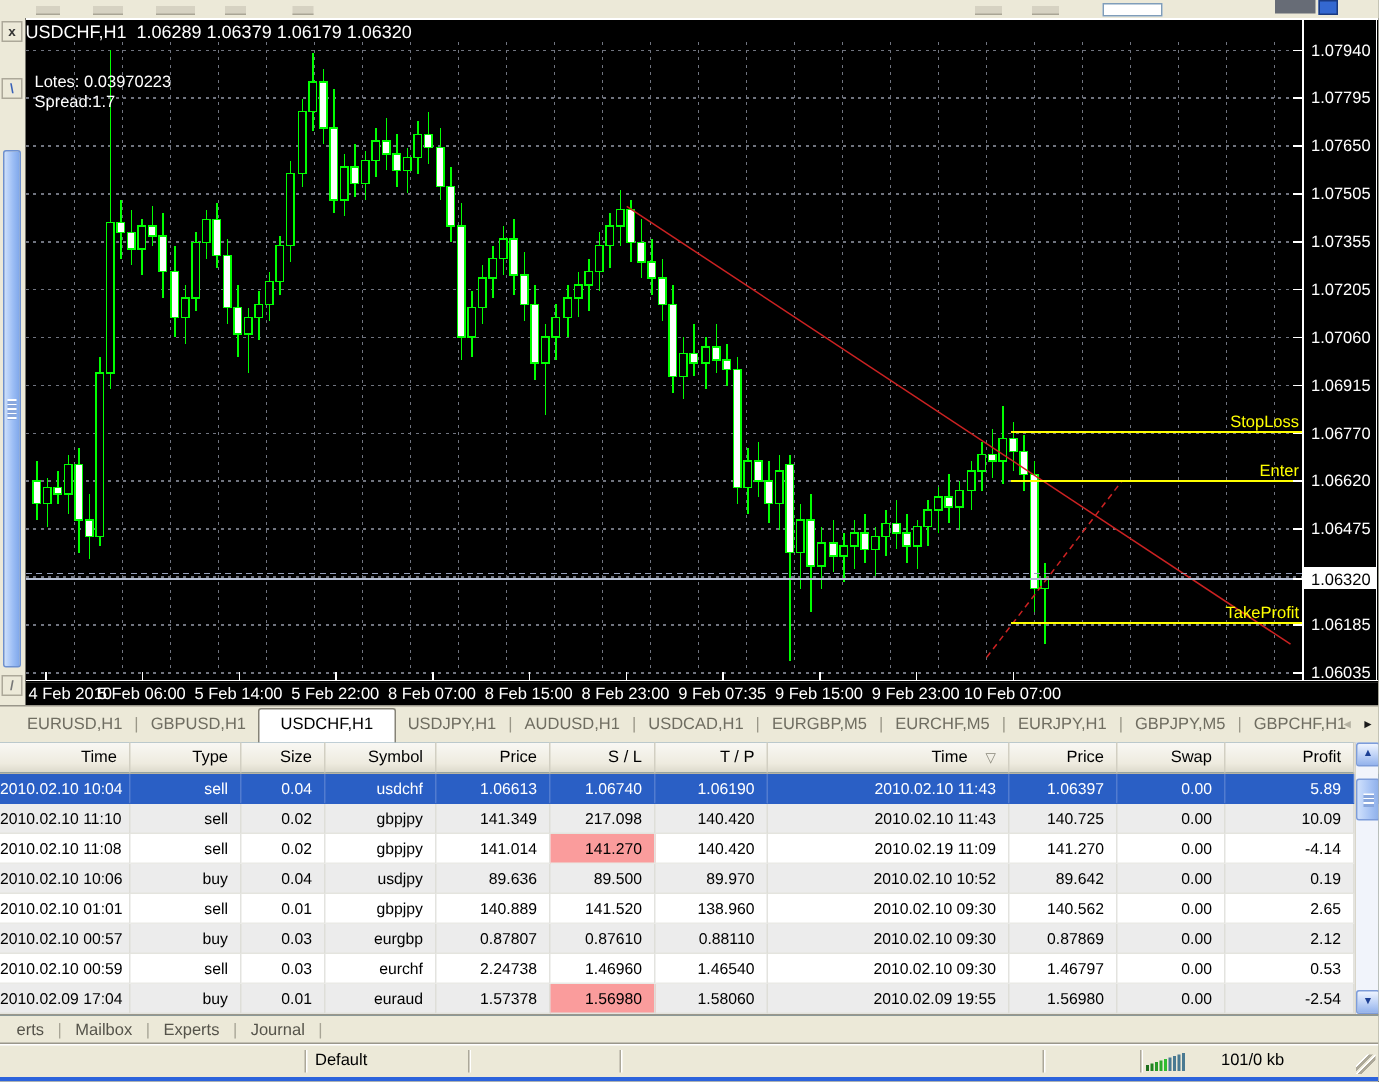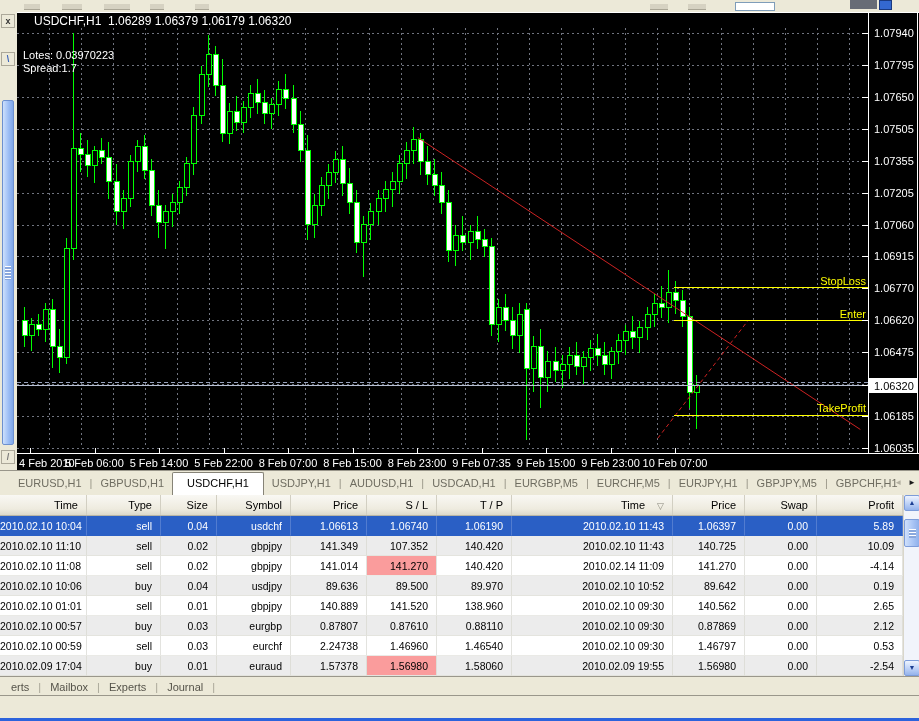--- a/index.html
+++ b/index.html
@@ -18,21 +18,21 @@
   .left-strip{position:absolute;left:0;top:12px;width:17px;height:458px;background:#ECE9D8;}
   .ls-btn{position:absolute;left:1px;width:14px;height:14px;background:#ECE9D8;border:1px solid #aca899;
           font-size:9px;font-weight:bold;color:#333;text-align:center;line-height:12px;}
   .ls-scroll{position:absolute;left:2px;top:88px;width:12px;height:345px;border:1px solid #6d90cf;border-radius:2px;
              background:linear-gradient(90deg,#cde0fc,#9dbef5 55%,#7fa7ea);}
   .ls-grip{position:absolute;left:2px;top:165px;width:6px;height:14px;
            background:repeating-linear-gradient(#fff 0 1px,#89a7dd 1px 3px);}
 
   
   .chart{position:absolute;left:17px;top:12px;width:902px;height:443px;background:#000;}
-  .chart-title{position:absolute;left:17px;top:2px;color:#fff;font-size:12px;white-space:pre;z-index:3;}
+  .chart-title{position:absolute;left:0;top:2px;color:#fff;font-size:12px;white-space:pre;z-index:3;}
   .chart-info{position:absolute;left:6px;top:37px;color:#fff;font-size:11px;line-height:13px;z-index:3;}
 
   .time-axis{position:absolute;left:17px;top:455px;width:902px;height:15px;background:#000;overflow:hidden;}
   .ta-label{position:absolute;top:2px;color:#fff;font-size:11px;white-space:nowrap;transform:translateX(-50%);}
   .ta-label.first{transform:none;}
 
   
   .chart-tabs{position:absolute;left:0;top:470px;width:919px;height:25px;background:#ECE9D8;
               border-top:1px solid #99968a;padding-left:10px;font-size:11px;white-space:nowrap;}
   .tab{display:inline-block;padding:5px 8px 0 8px;color:#6f6d61;height:24px;}
@@ -454,36 +454,36 @@
         <div class="cell" style="width: 72px;">1.06397</div>
         <div class="cell" style="width: 72px;">0.00</div>
         <div class="cell" style="width: 86px;">5.89</div>
       </div>
       <div class="trow alt">
         <div class="cell" style="width: 87px;">2010.02.10 11:10</div>
         <div class="cell" style="width: 74px;">sell</div>
         <div class="cell" style="width: 56px;">0.02</div>
         <div class="cell" style="width: 74px;">gbpjpy</div>
         <div class="cell" style="width: 76px;">141.349</div>
-        <div class="cell" style="width: 70px;">107.352</div>
+        <div class="cell" style="width: 70px;">217.098</div>
         <div class="cell" style="width: 75px;">140.420</div>
         <div class="cell" style="width: 161px;">2010.02.10 11:43</div>
         <div class="cell" style="width: 72px;">140.725</div>
         <div class="cell" style="width: 72px;">0.00</div>
         <div class="cell" style="width: 86px;">10.09</div>
       </div>
       <div class="trow">
         <div class="cell" style="width: 87px;">2010.02.10 11:08</div>
         <div class="cell" style="width: 74px;">sell</div>
         <div class="cell" style="width: 56px;">0.02</div>
         <div class="cell" style="width: 74px;">gbpjpy</div>
         <div class="cell" style="width: 76px;">141.014</div>
         <div class="cell pink" style="width: 70px;">141.270</div>
         <div class="cell" style="width: 75px;">140.420</div>
-        <div class="cell" style="width: 161px;">2010.02.14 11:09</div>
+        <div class="cell" style="width: 161px;">2010.02.19 11:09</div>
         <div class="cell" style="width: 72px;">141.270</div>
         <div class="cell" style="width: 72px;">0.00</div>
         <div class="cell" style="width: 86px;">-4.14</div>
       </div>
       <div class="trow alt">
         <div class="cell" style="width: 87px;">2010.02.10 10:06</div>
         <div class="cell" style="width: 74px;">buy</div>
         <div class="cell" style="width: 56px;">0.04</div>
         <div class="cell" style="width: 74px;">usdjpy</div>
         <div class="cell" style="width: 76px;">89.636</div>
@@ -551,15 +551,36 @@
     <div class="sb-btn" style="top:0;">▲</div>
     <div class="sb-thumb">
         <i></i>
       </div>
     <div class="sb-btn" style="bottom:0;">▼</div>
   </div>
 
   <div class="bottom-tabs" id="bottom-tabs"><span class="btab">erts</span><span class="btab-sep">|</span><span class="btab">Mailbox</span><span class="btab-sep">|</span><span class="btab">Experts</span><span class="btab-sep">|</span><span class="btab">Journal</span><span class="btab-sep">|</span></div>
 
   <div class="status-topline"></div>
+  <div class="status-bar">
+    <div class="sb-sep" style="left:203px;"></div>
+    <div class="sb-sep" style="left:312px;"></div>
+    <div class="sb-sep" style="left:413px;"></div>
+    <div class="sb-sep" style="left:695px;"></div>
+    <div class="sb-sep" style="left:760px;"></div>
+    <div class="sb-text" style="left:210px;">Default</div>
+    <div class="sb-bars" id="sb-bars">
+        <i style="height: 4px; background: rgb(29, 111, 29);"></i>
+        <i style="height: 5px; background: rgb(33, 131, 33);"></i>
+        <i style="height: 6px; background: rgb(39, 153, 39);"></i>
+        <i style="height: 7px; background: rgb(44, 171, 44);"></i>
+        <i style="height: 8px; background: rgb(49, 189, 49);"></i>
+        <i style="height: 9px; background: rgb(74, 122, 146);"></i>
+        <i style="height: 10px; background: rgb(74, 122, 146);"></i>
+        <i style="height: 11px; background: rgb(74, 122, 146);"></i>
+        <i style="height: 12px; background: rgb(74, 122, 146);"></i>
+      </div>
+    <div class="sb-text" style="left:814px;">101/0 kb</div>
+    <div class="sb-grip"></div>
+  </div>
   <div class="blue-strip"></div>
 
 </div>
 
 </body></html>

